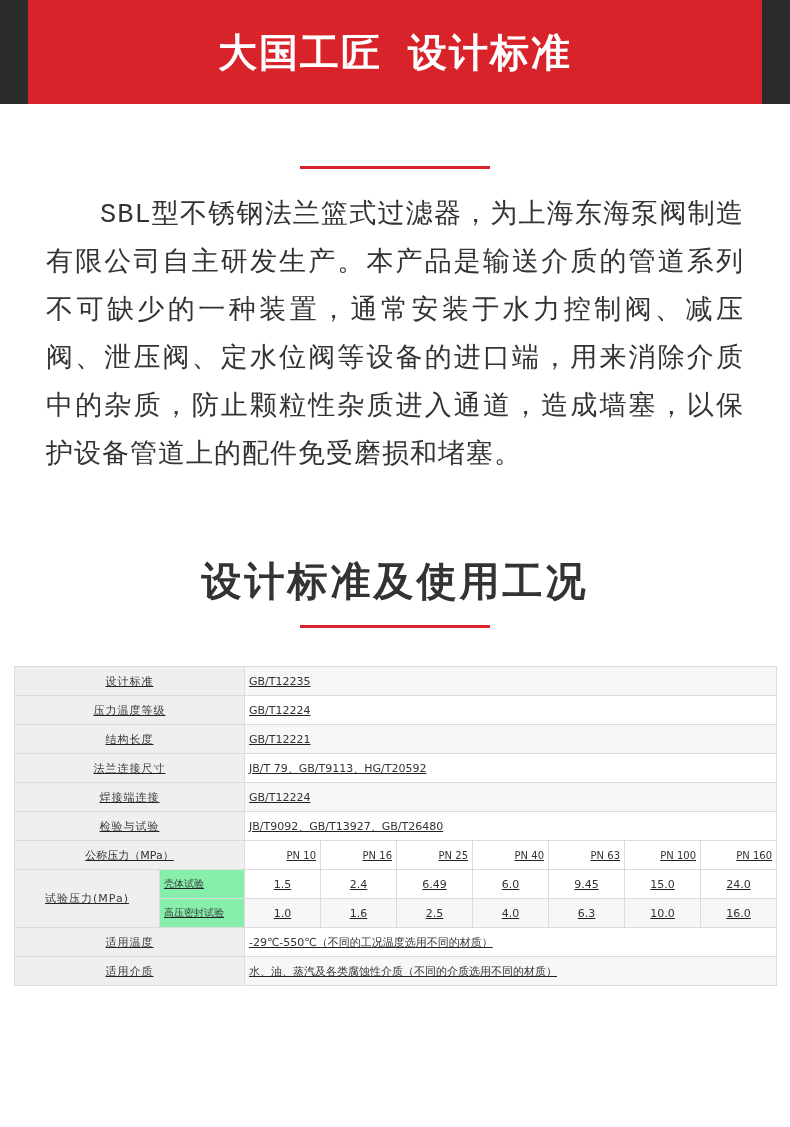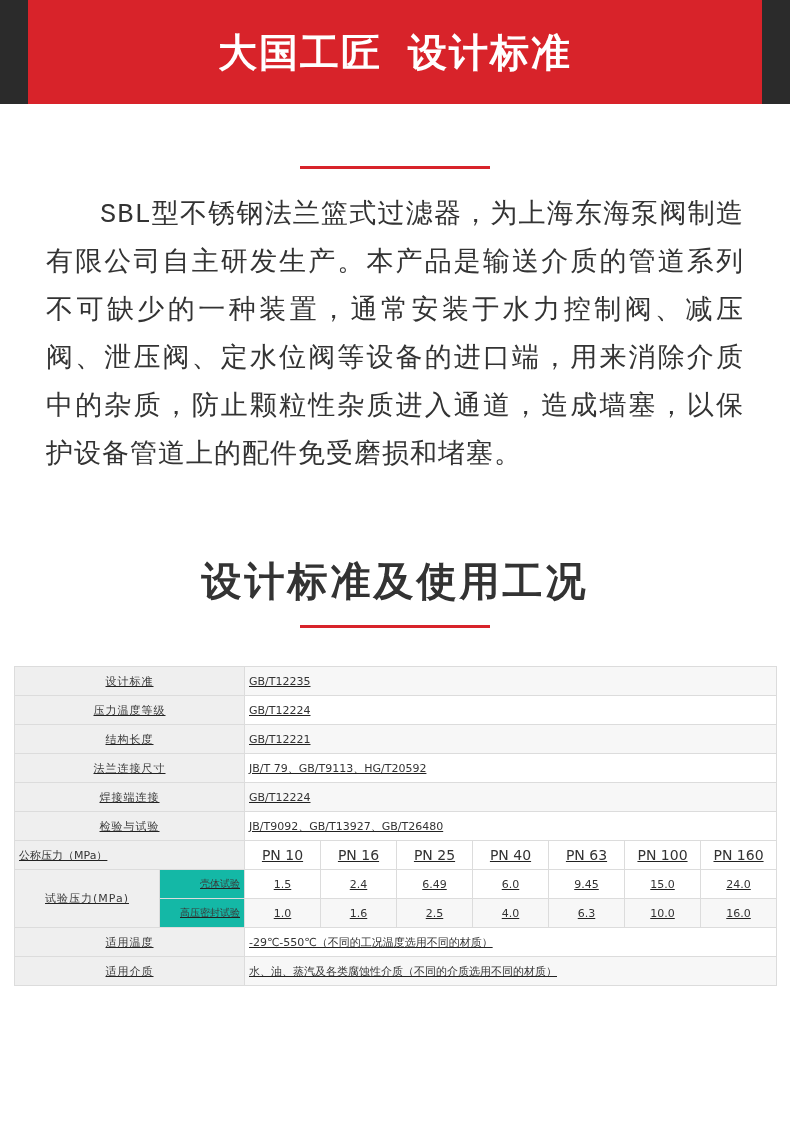--- a/index.html
+++ b/index.html
@@ -110,22 +110,22 @@
     height: 18px;
   }
   td.label {
     background: #efefef;
     text-align: center;
     font-size: 11px;
     color: #3a3a3a;
     letter-spacing: 1px;
   }
   td.sublabel {
-    background: #14b8a6;
-    text-align: right;
+    background: #86efac;
+    text-align: left;
     font-size: 10px;
     color: #3a3a3a;
   }
   td.val {
     background: #f7f7f7;
     text-align: left;
     padding-left: 10px;
     font-size: 11px;
   }
   td.val-alt {
@@ -139,28 +139,28 @@
     text-align: center;
     font-size: 11px;
   }
   td.num-alt {
     background: #f7f7f7;
     text-align: center;
     font-size: 11px;
   }
   td.pncell {
     background: #ffffff;
-    text-align: center;
-    font-size: 14px;
+    text-align: right;
+    font-size: 10px;
     font-weight: normal;
     padding-left: 8px;
   }
   td.pnlabel {
     background: #efefef;
-    text-align: left;
+    text-align: center;
     font-size: 11px;
     letter-spacing: 0px;
   }
   td.tall { height: 30px; }
 </style>
 </head>
 <body>
 
 <div class="page">
 

